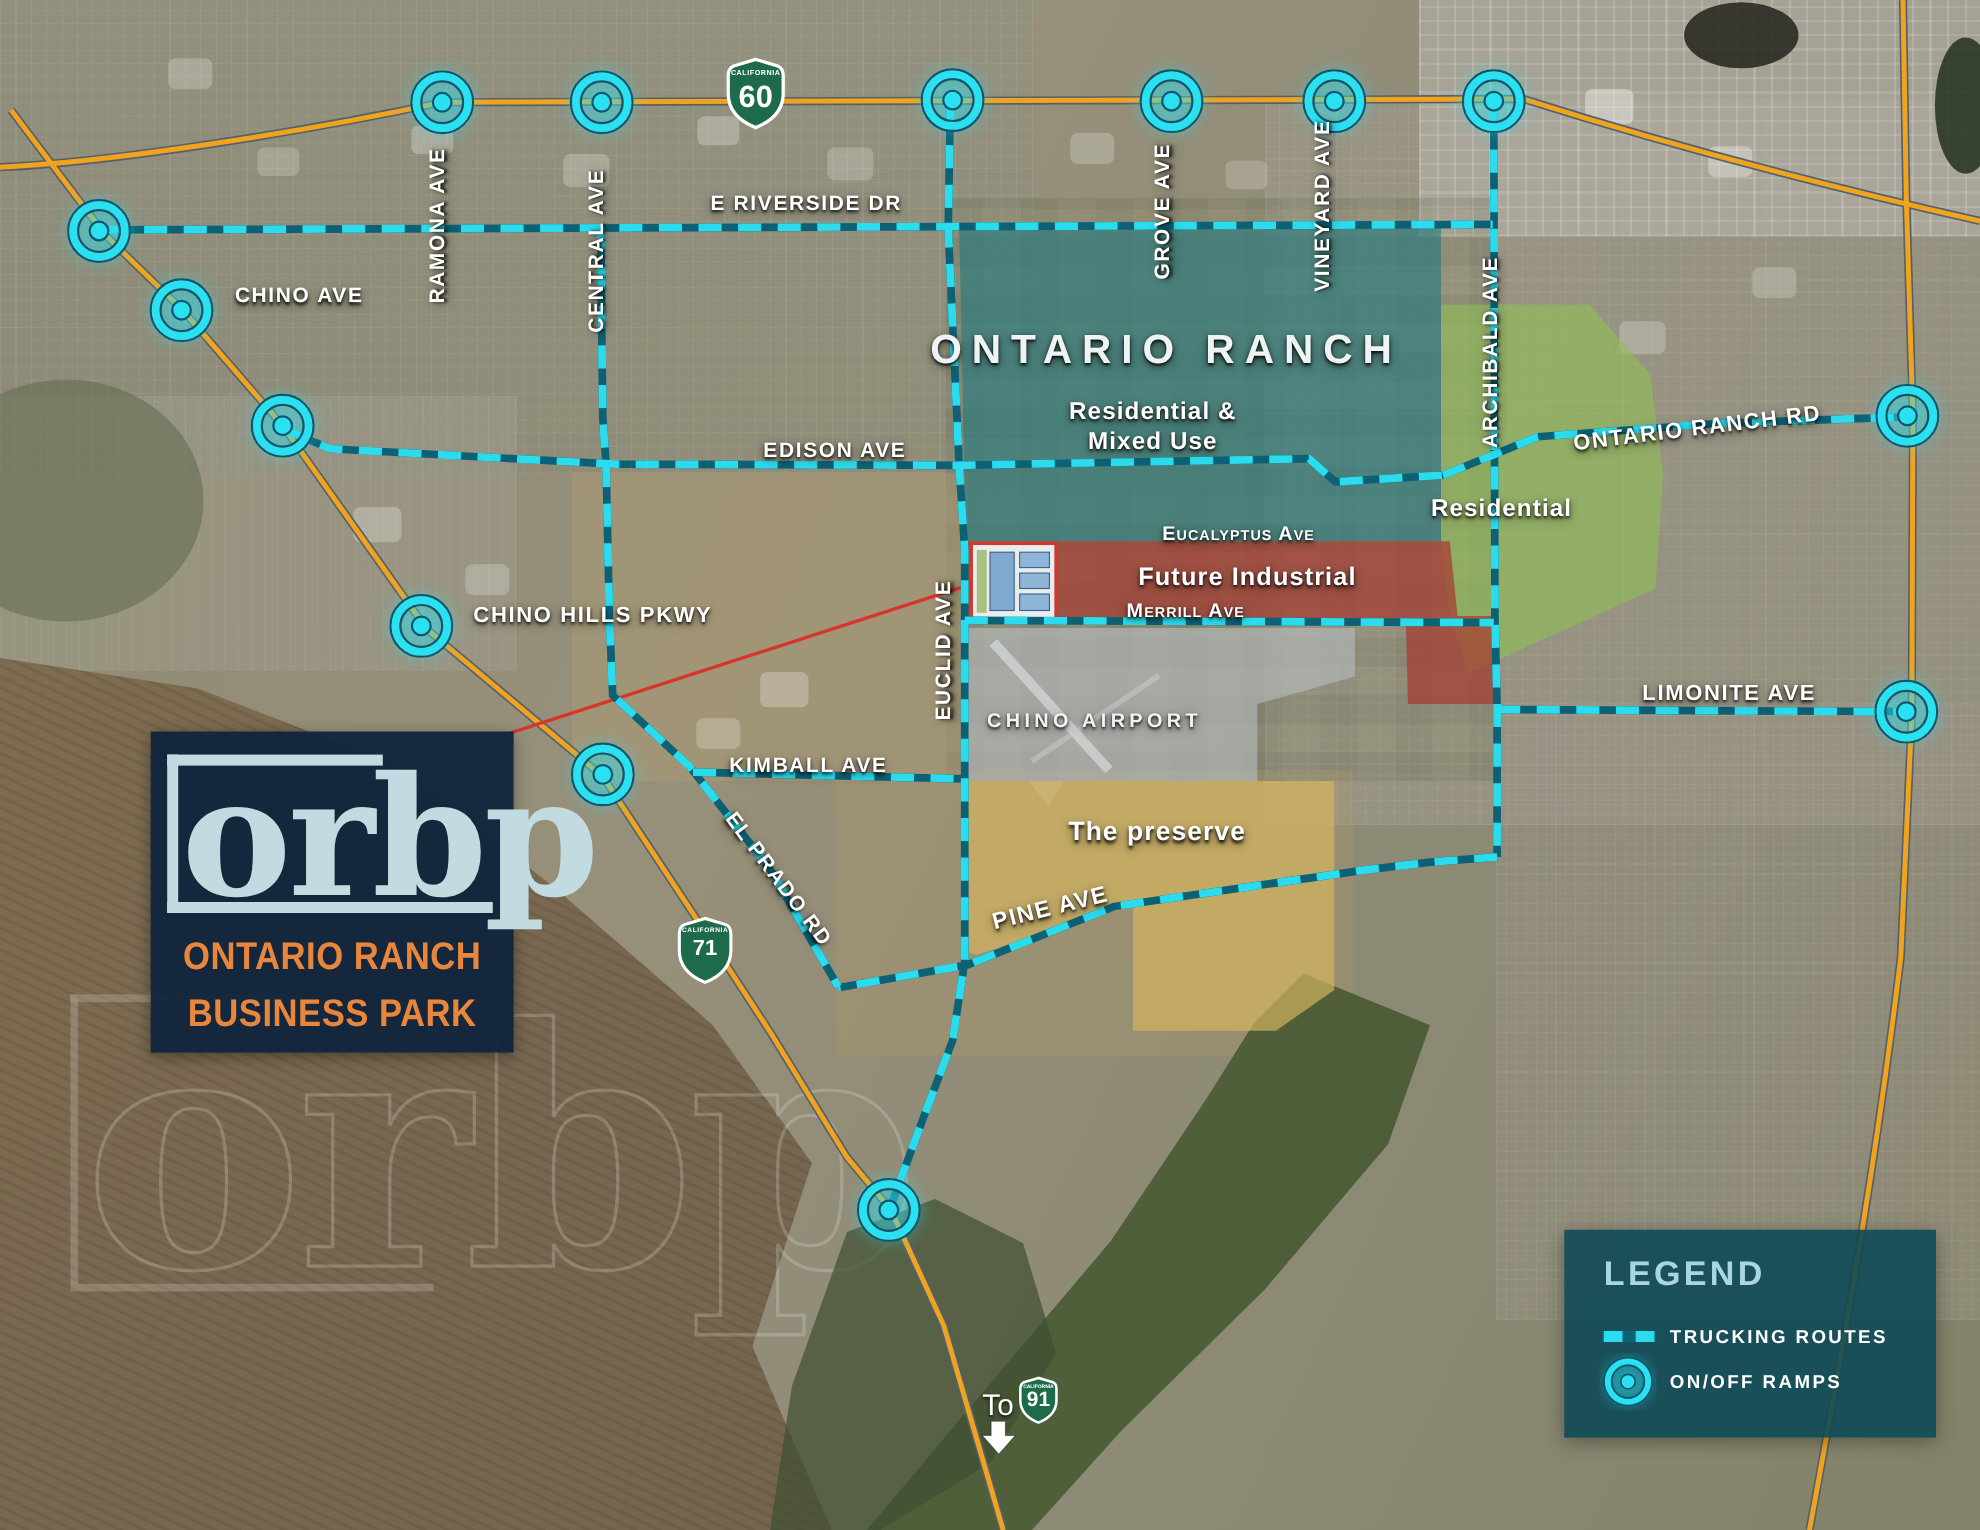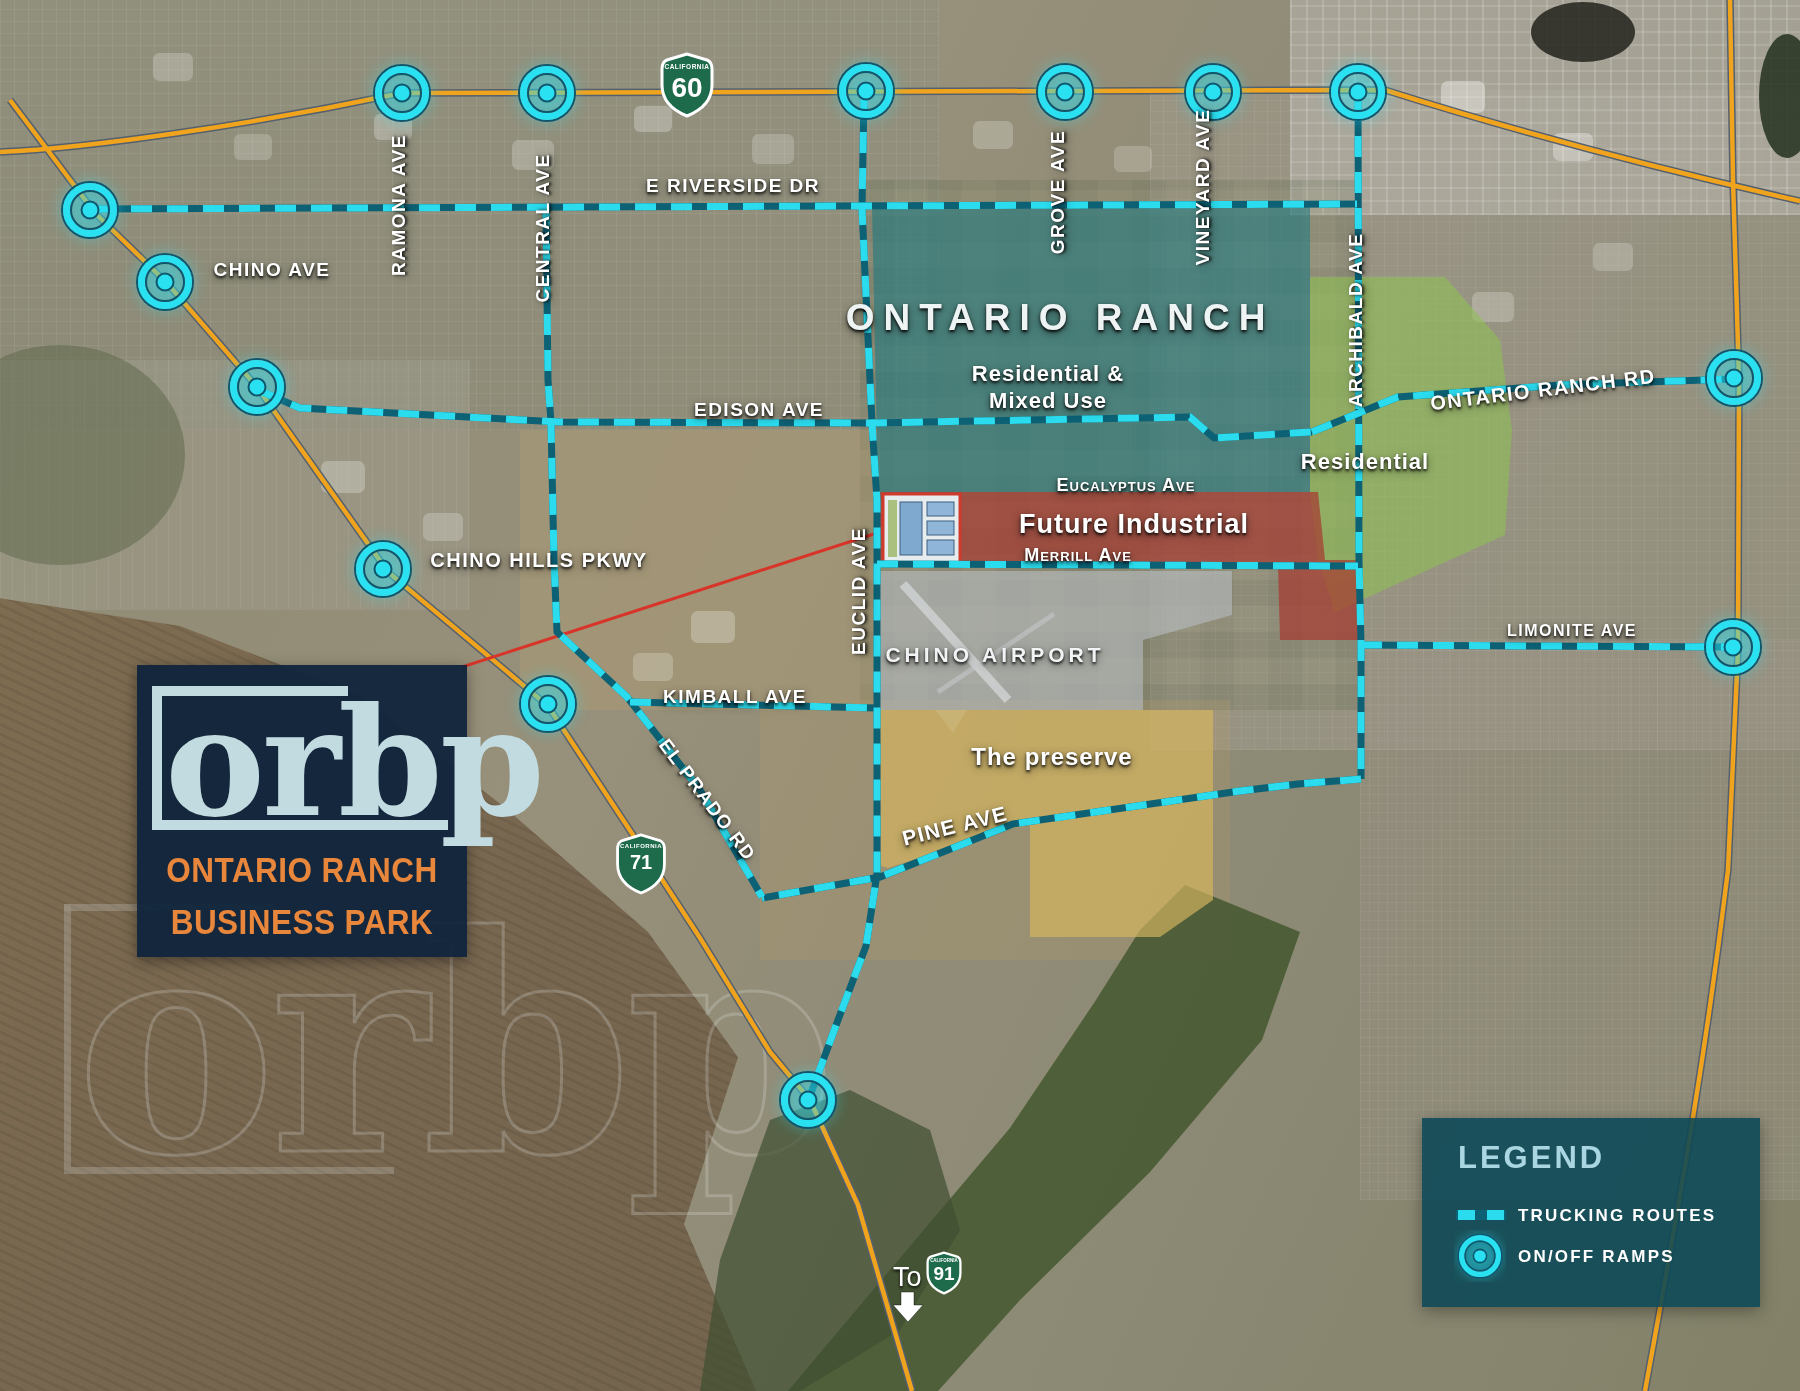--- a/index.html
+++ b/index.html
@@ -52,22 +52,22 @@
       1450px 90px 0 9px rgba(248,248,244,.4),1560px 140px 0 7px rgba(248,248,244,.34),
       160px 60px 0 7px rgba(240,240,234,.26),240px 140px 0 6px rgba(240,240,234,.22);}
   svg.overlay{position:absolute;left:0;top:0;}
   
   .lbl{position:absolute;color:#fff;font-weight:700;font-size:19px;letter-spacing:1.5px;
        white-space:nowrap;transform:translate(-50%,-50%);
        text-shadow:0 2px 3px rgba(0,0,0,.9),0 3px 9px rgba(0,0,0,.5);}
   .sc{font-size:18px;letter-spacing:1px;font-variant:small-caps;}
   .big-title{font-size:37px;letter-spacing:9px;font-weight:600;color:#eef3f4;}
   .sub-title{font-size:22px;letter-spacing:1px;font-weight:600;text-transform:none;}
-  .area-soft{font-size:27px;letter-spacing:1px;font-weight:600;}
-  .airport{font-size:21px;letter-spacing:4px;color:#f2f3f4;}
+  .area-soft{font-size:23px;letter-spacing:1px;font-weight:600;}
+  .airport{font-size:18px;letter-spacing:4px;color:#f2f3f4;}
   
   .shield{position:absolute;transform:translate(-50%,-50%);}
   .shield svg{display:block;}
   .shield .st{position:absolute;width:100%;text-align:center;color:#fff;font-weight:700;}
   
   #logo{position:absolute;left:137px;top:665px;width:330px;height:292px;
         background:rgba(15,36,60,.95);box-shadow:0 4px 14px rgba(0,0,0,.4);}
   #logo .frame{position:absolute;left:15px;top:21px;width:296px;height:144px;
         border-left:10px solid #c2dbe0;border-bottom:10px solid #c2dbe0;}
   #logo .frame-top{position:absolute;left:15px;top:21px;width:196px;height:10px;background:#c2dbe0;}
@@ -219,21 +219,21 @@
   <div class="lbl" style="left:1203px;top:187px;transform:translate(-50%,-50%) rotate(-90deg);">VINEYARD AVE</div>
   <div class="lbl" style="left:1356px;top:320px;transform:translate(-50%,-50%) rotate(-90deg);">ARCHIBALD AVE</div>
   <div class="lbl" style="left:1543px;top:390px;font-size:20px;transform:translate(-50%,-50%) rotate(-7deg);">ONTARIO RANCH RD</div>
   <div class="lbl" style="left:759px;top:410px;">EDISON AVE</div>
   <div class="lbl sc" style="left:1090px;top:485px;margin-left:36px;">Eucalyptus Ave</div>
   <div class="lbl sc" style="left:1078px;top:555px;">Merrill Ave</div>
   <div class="lbl" style="left:539px;top:560px;font-size:20px;">CHINO HILLS PKWY</div>
   <div class="lbl" style="left:859px;top:591px;transform:translate(-50%,-50%) rotate(-90deg);">EUCLID AVE</div>
   <div class="lbl" style="left:735px;top:697px;">KIMBALL AVE</div>
   <div class="lbl" style="left:707px;top:800px;transform:translate(-50%,-50%) rotate(53deg);">EL PRADO RD</div>
-  <div class="lbl" style="left:1572px;top:631px;font-size:16px;">LIMONITE AVE</div>
+  <div class="lbl" style="left:1572px;top:631px;font-size:20px;">LIMONITE AVE</div>
   <div class="lbl" style="left:955px;top:826px;font-size:21px;transform:translate(-50%,-50%) rotate(-14deg);">PINE AVE</div>
 
   <div class="lbl big-title" style="left:1060px;top:318px;">ONTARIO RANCH</div>
   <div class="lbl sub-title" style="left:1048px;top:374px;">Residential &amp;</div>
   <div class="lbl sub-title" style="left:1048px;top:401px;">Mixed Use</div>
   <div class="lbl area-soft" style="left:1365px;top:462px;font-size:22px;">Residential</div>
   <div class="lbl area-soft" style="left:1134px;top:524px;">Future Industrial</div>
   <div class="lbl airport" style="left:995px;top:655px;">CHINO AIRPORT</div>
   <div class="lbl area-soft" style="left:1052px;top:757px;font-size:24px;">The preserve</div>
 

